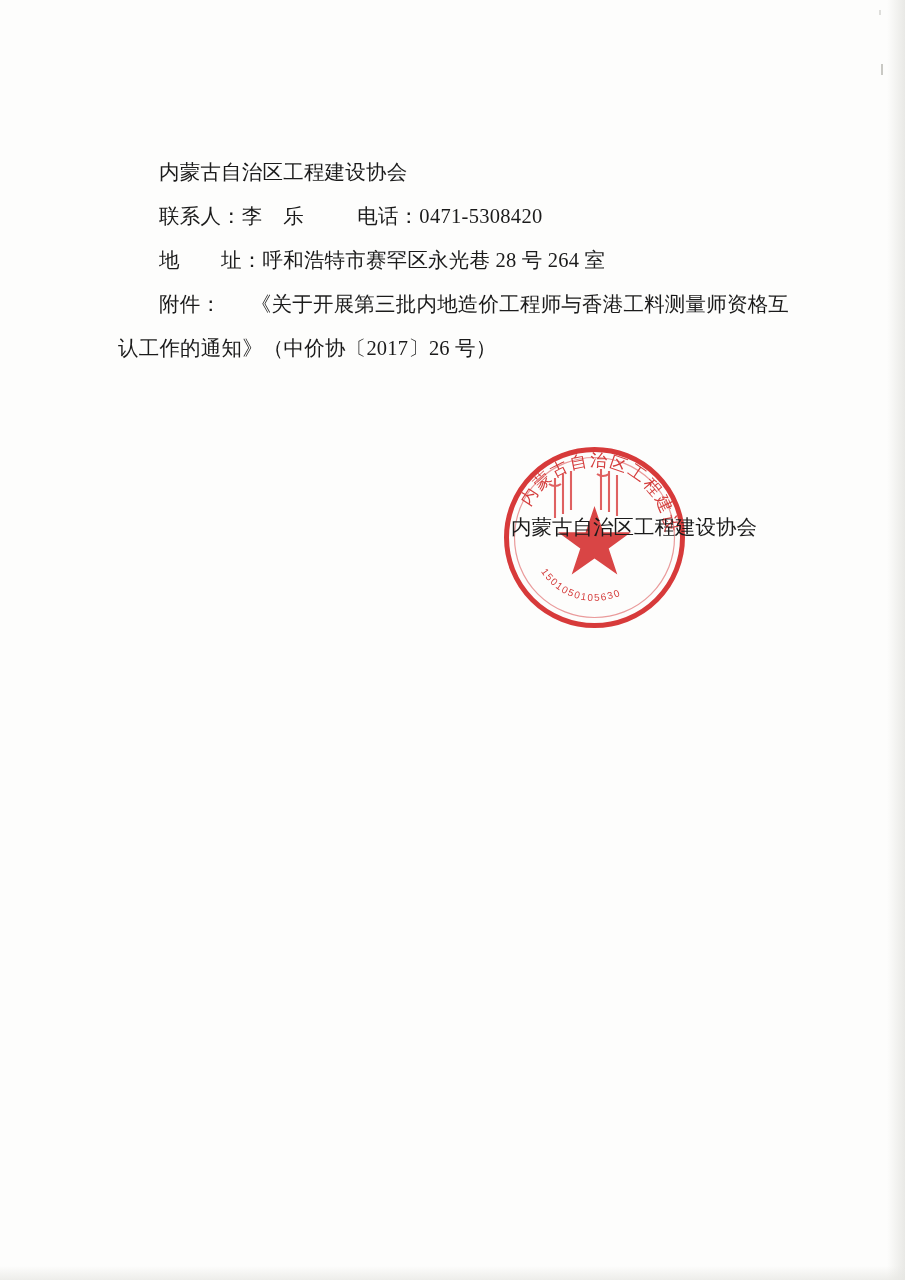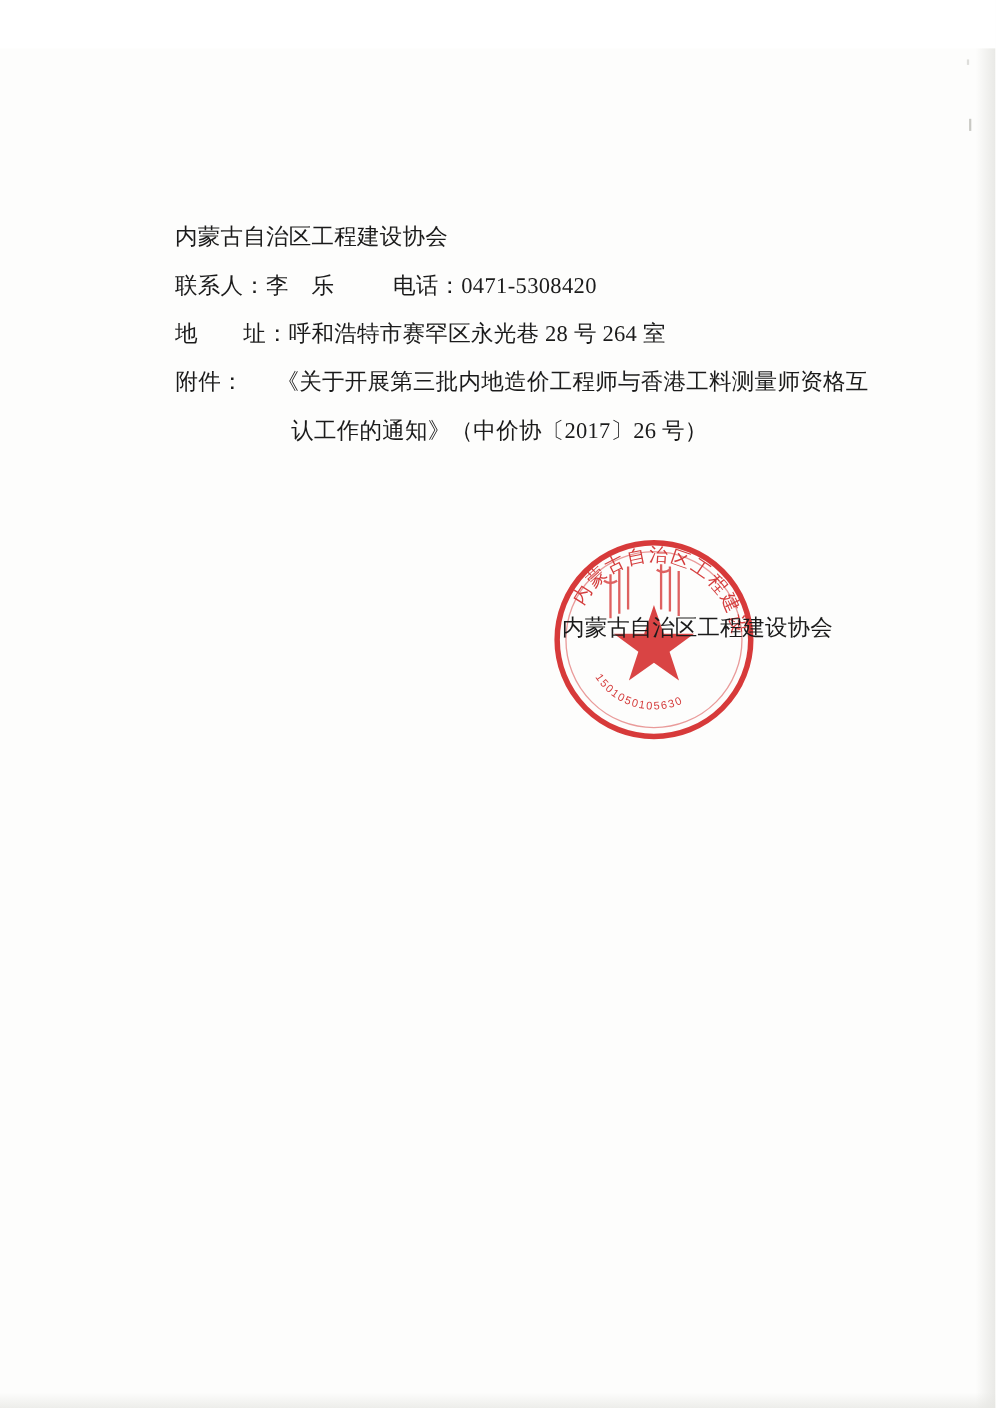--- a/index.html
+++ b/index.html
@@ -12,21 +12,20 @@
     background: #ffffff;
     font-family: "Liberation Serif", serif;
     position: relative;
     overflow: hidden;
   }
 
   .page {
     position: absolute;
     inset: 0;
     background: #fdfdfc;
-    margin-top: 44px;
   }
 
   
   .scan-edge-right {
     position: absolute;
     top: 0;
     right: 0;
     width: 18px;
     height: 100%;
     background: linear-gradient(to right, rgba(245,245,243,0) 0%, rgba(226,226,222,0.75) 100%);
@@ -61,21 +60,20 @@
   }
 
   .line {
     white-space: nowrap;
   }
   .line.indent-1 { text-indent: 2em; }
   .line.wrap {
     white-space: normal;
     text-indent: 2em;
     line-height: 44px;
-    text-align: center;
   }
   .sp-wide { display: inline-block; width: 1.45em; }
   .sp-mid  { display: inline-block; width: 2.6em; }
 
   .ascii {
     font-family: "Liberation Serif", serif;
     letter-spacing: 0.3px;
   }
 
   

